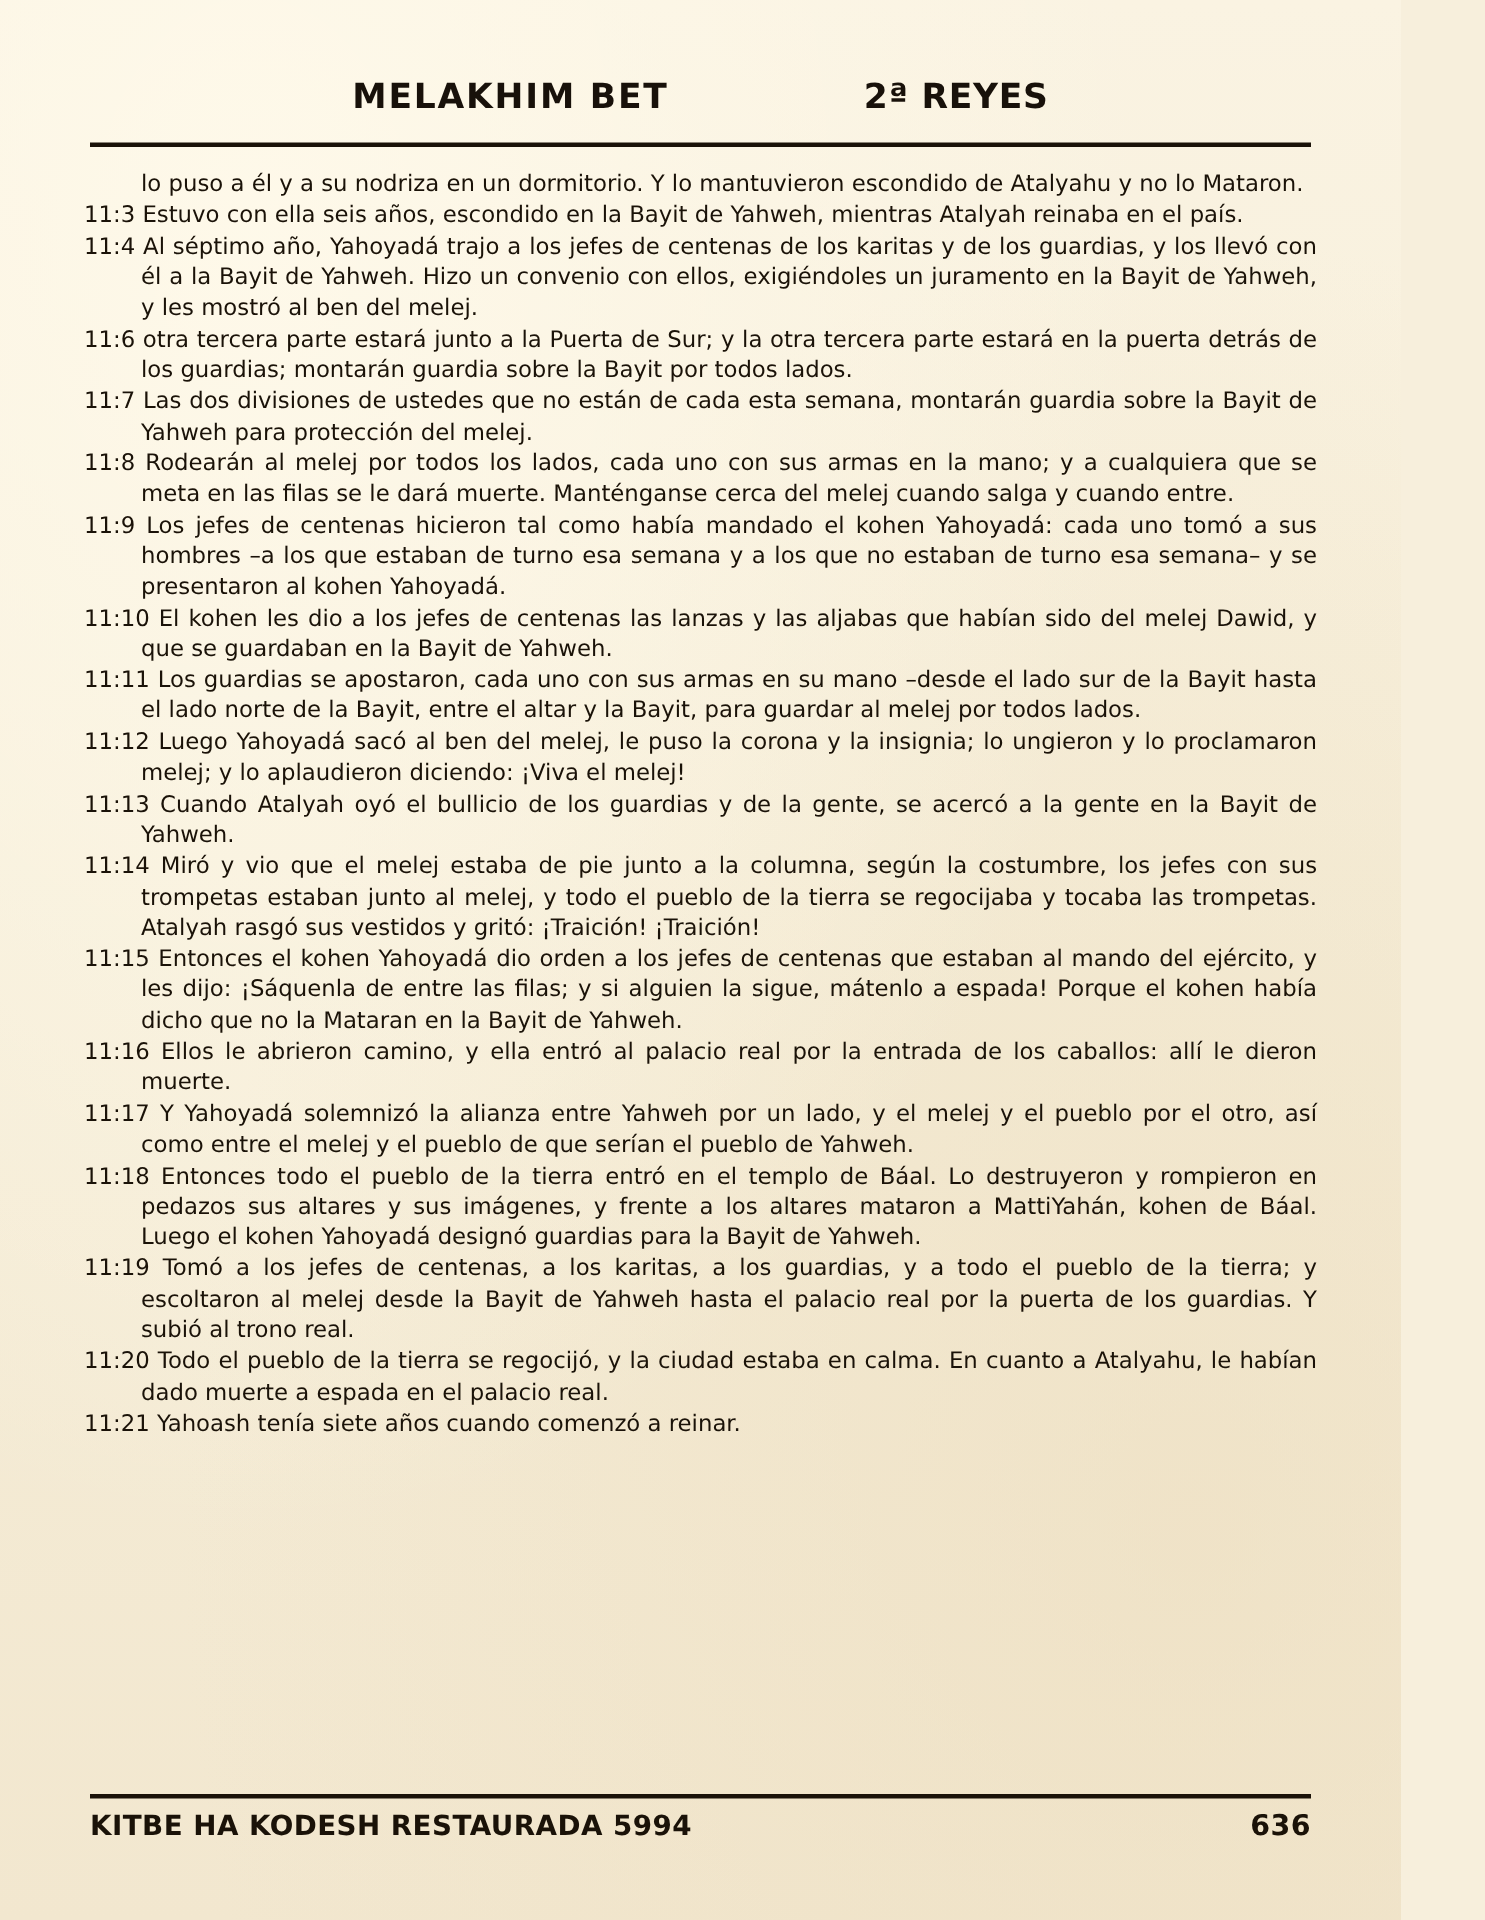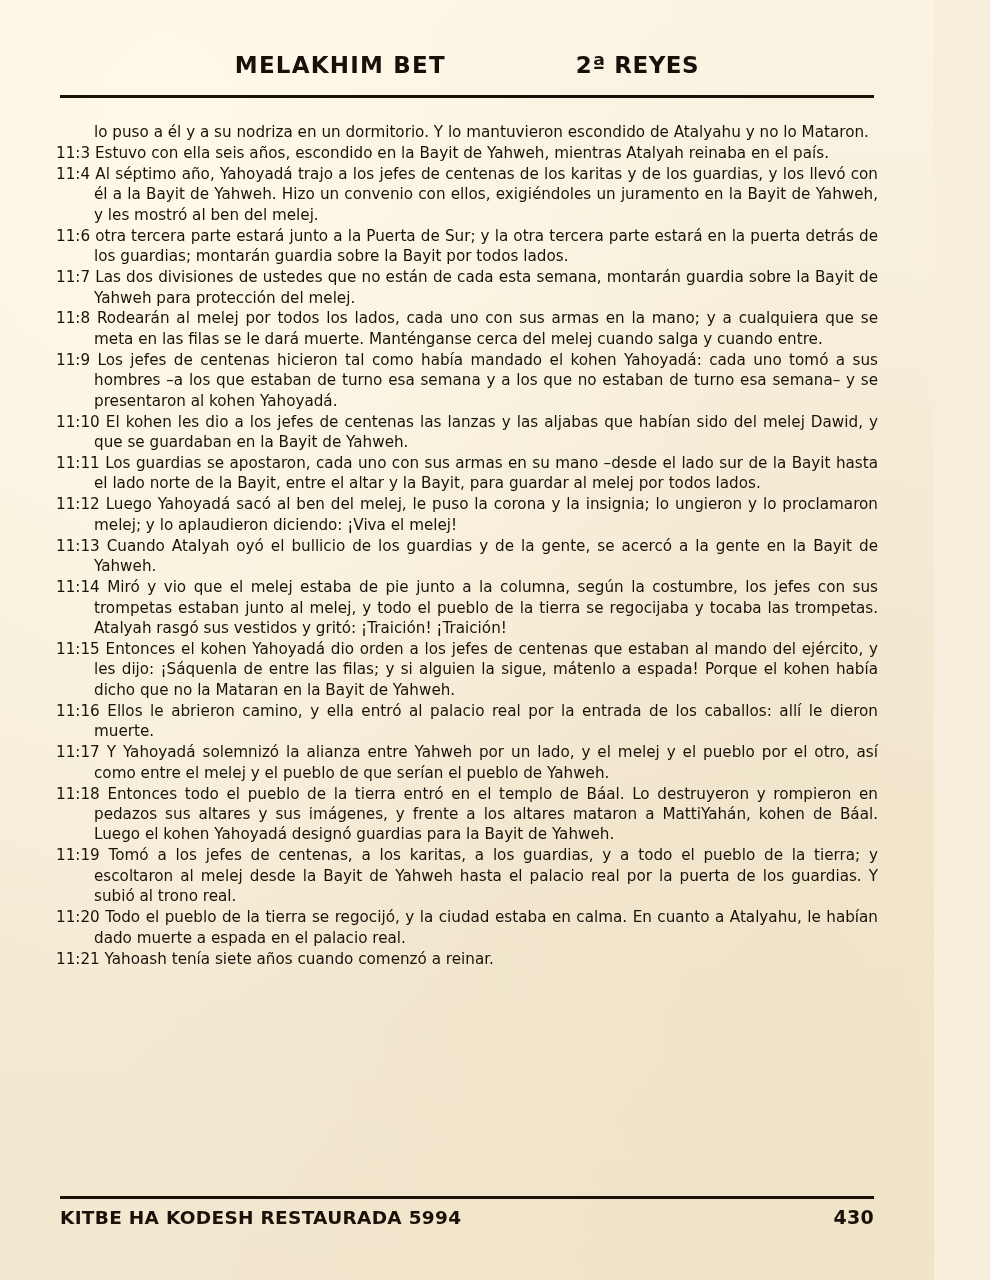--- a/index.html
+++ b/index.html
@@ -44,21 +44,21 @@
   }
   .rule {
     border: 0;
     border-top: 3px solid #1a1208;
     margin: 17px 12px 0 12px;
   }
   .rule.bottom {
     margin: 0 12px 0 12px;
   }
   .body-text {
-    margin: 24px 8px 0 8px;
+    margin: 14px 8px 0 8px;
     font-size: 15.2px;
     line-height: 1.345;
     text-align: justify;
     color: #1a1208;
   }
   .verse {
     margin: 0 0 0.5px 0;
     padding: 0;
     text-indent: 0;
     padding-left: 38px;
@@ -118,17 +118,17 @@
       <div class="verse">11:18 Entonces todo el pueblo de la tierra entró en el templo de Báal. Lo destruyeron y rompieron en pedazos sus altares y sus imágenes, y frente a los altares mataron a MattiYahán, kohen de Báal. Luego el kohen Yahoyadá designó guardias para la Bayit de Yahweh.</div>
       <div class="verse">11:19 Tomó a los jefes de centenas, a los karitas, a los guardias, y a todo el pueblo de la tierra; y escoltaron al melej desde la Bayit de Yahweh hasta el palacio real por la puerta de los guardias. Y subió al trono real.</div>
       <div class="verse">11:20 Todo el pueblo de la tierra se regocijó, y la ciudad estaba en calma. En cuanto a Atalyahu, le habían dado muerte a espada en el palacio real.</div>
       <div class="verse">11:21 Yahoash tenía siete años cuando comenzó a reinar.</div>
     </div>
 
   <div class="footer">
     <hr class="rule bottom">
     <div class="footer-inner">
       <div>KITBE HA KODESH RESTAURADA  5994</div>
-      <div class="footer-page">430</div>
+      <div class="footer-page">636</div>
     </div>
   </div>
 
 </div>
 
 </body></html>

